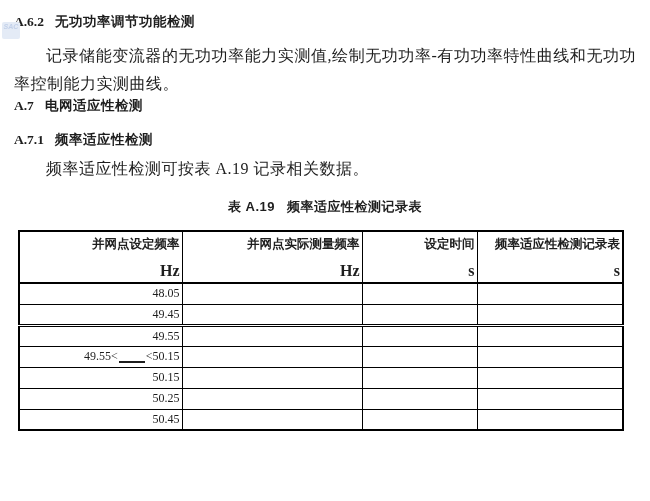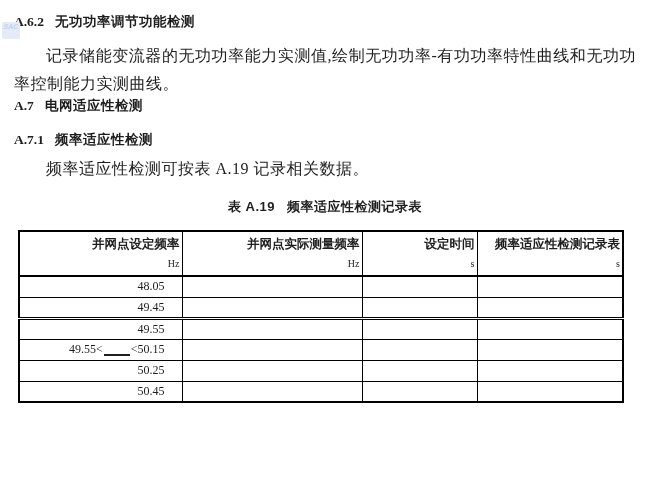--- a/index.html
+++ b/index.html
@@ -76,29 +76,29 @@
     vertical-align: middle;
   }
   table.record thead th {
     border-bottom: 2px solid #000;
     padding: 5px 2px 4px 2px;
     font-weight: bold;
     font-size: 12.5px;
     line-height: 15px;
   }
   table.record thead th .unit {
-    margin-top: 5px;
-    font-weight: normal;
-    font-size: 10px;
+    margin-top: 12px;
+    font-weight: bold;
+    font-size: 16px;
     line-height: 14px;
   }
   table.record tbody td {
     height: 21px;
     font-size: 12px;
-    padding: 1px 17px;
+    padding: 1px 2px;
   }
   table.record tr.section-end td { border-bottom: 3px double #000; }
   .blank {
     display: inline-block;
     width: 26px; height: 12px;
     border-bottom: 2px solid #1e1e1e;
     vertical-align: -3px;
     margin: 0 1px;
   }
 </style>
@@ -175,20 +175,26 @@
           <td></td>
           <td></td>
         </tr>
         <tr>
           <td>49.55&lt;<span class="blank"></span>&lt;50.15</td>
           <td></td>
           <td></td>
           <td></td>
         </tr>
         <tr>
+          <td>50.15</td>
+          <td></td>
+          <td></td>
+          <td></td>
+        </tr>
+        <tr>
           <td>50.25</td>
           <td></td>
           <td></td>
           <td></td>
         </tr>
         <tr>
           <td>50.45</td>
           <td></td>
           <td></td>
           <td></td>

